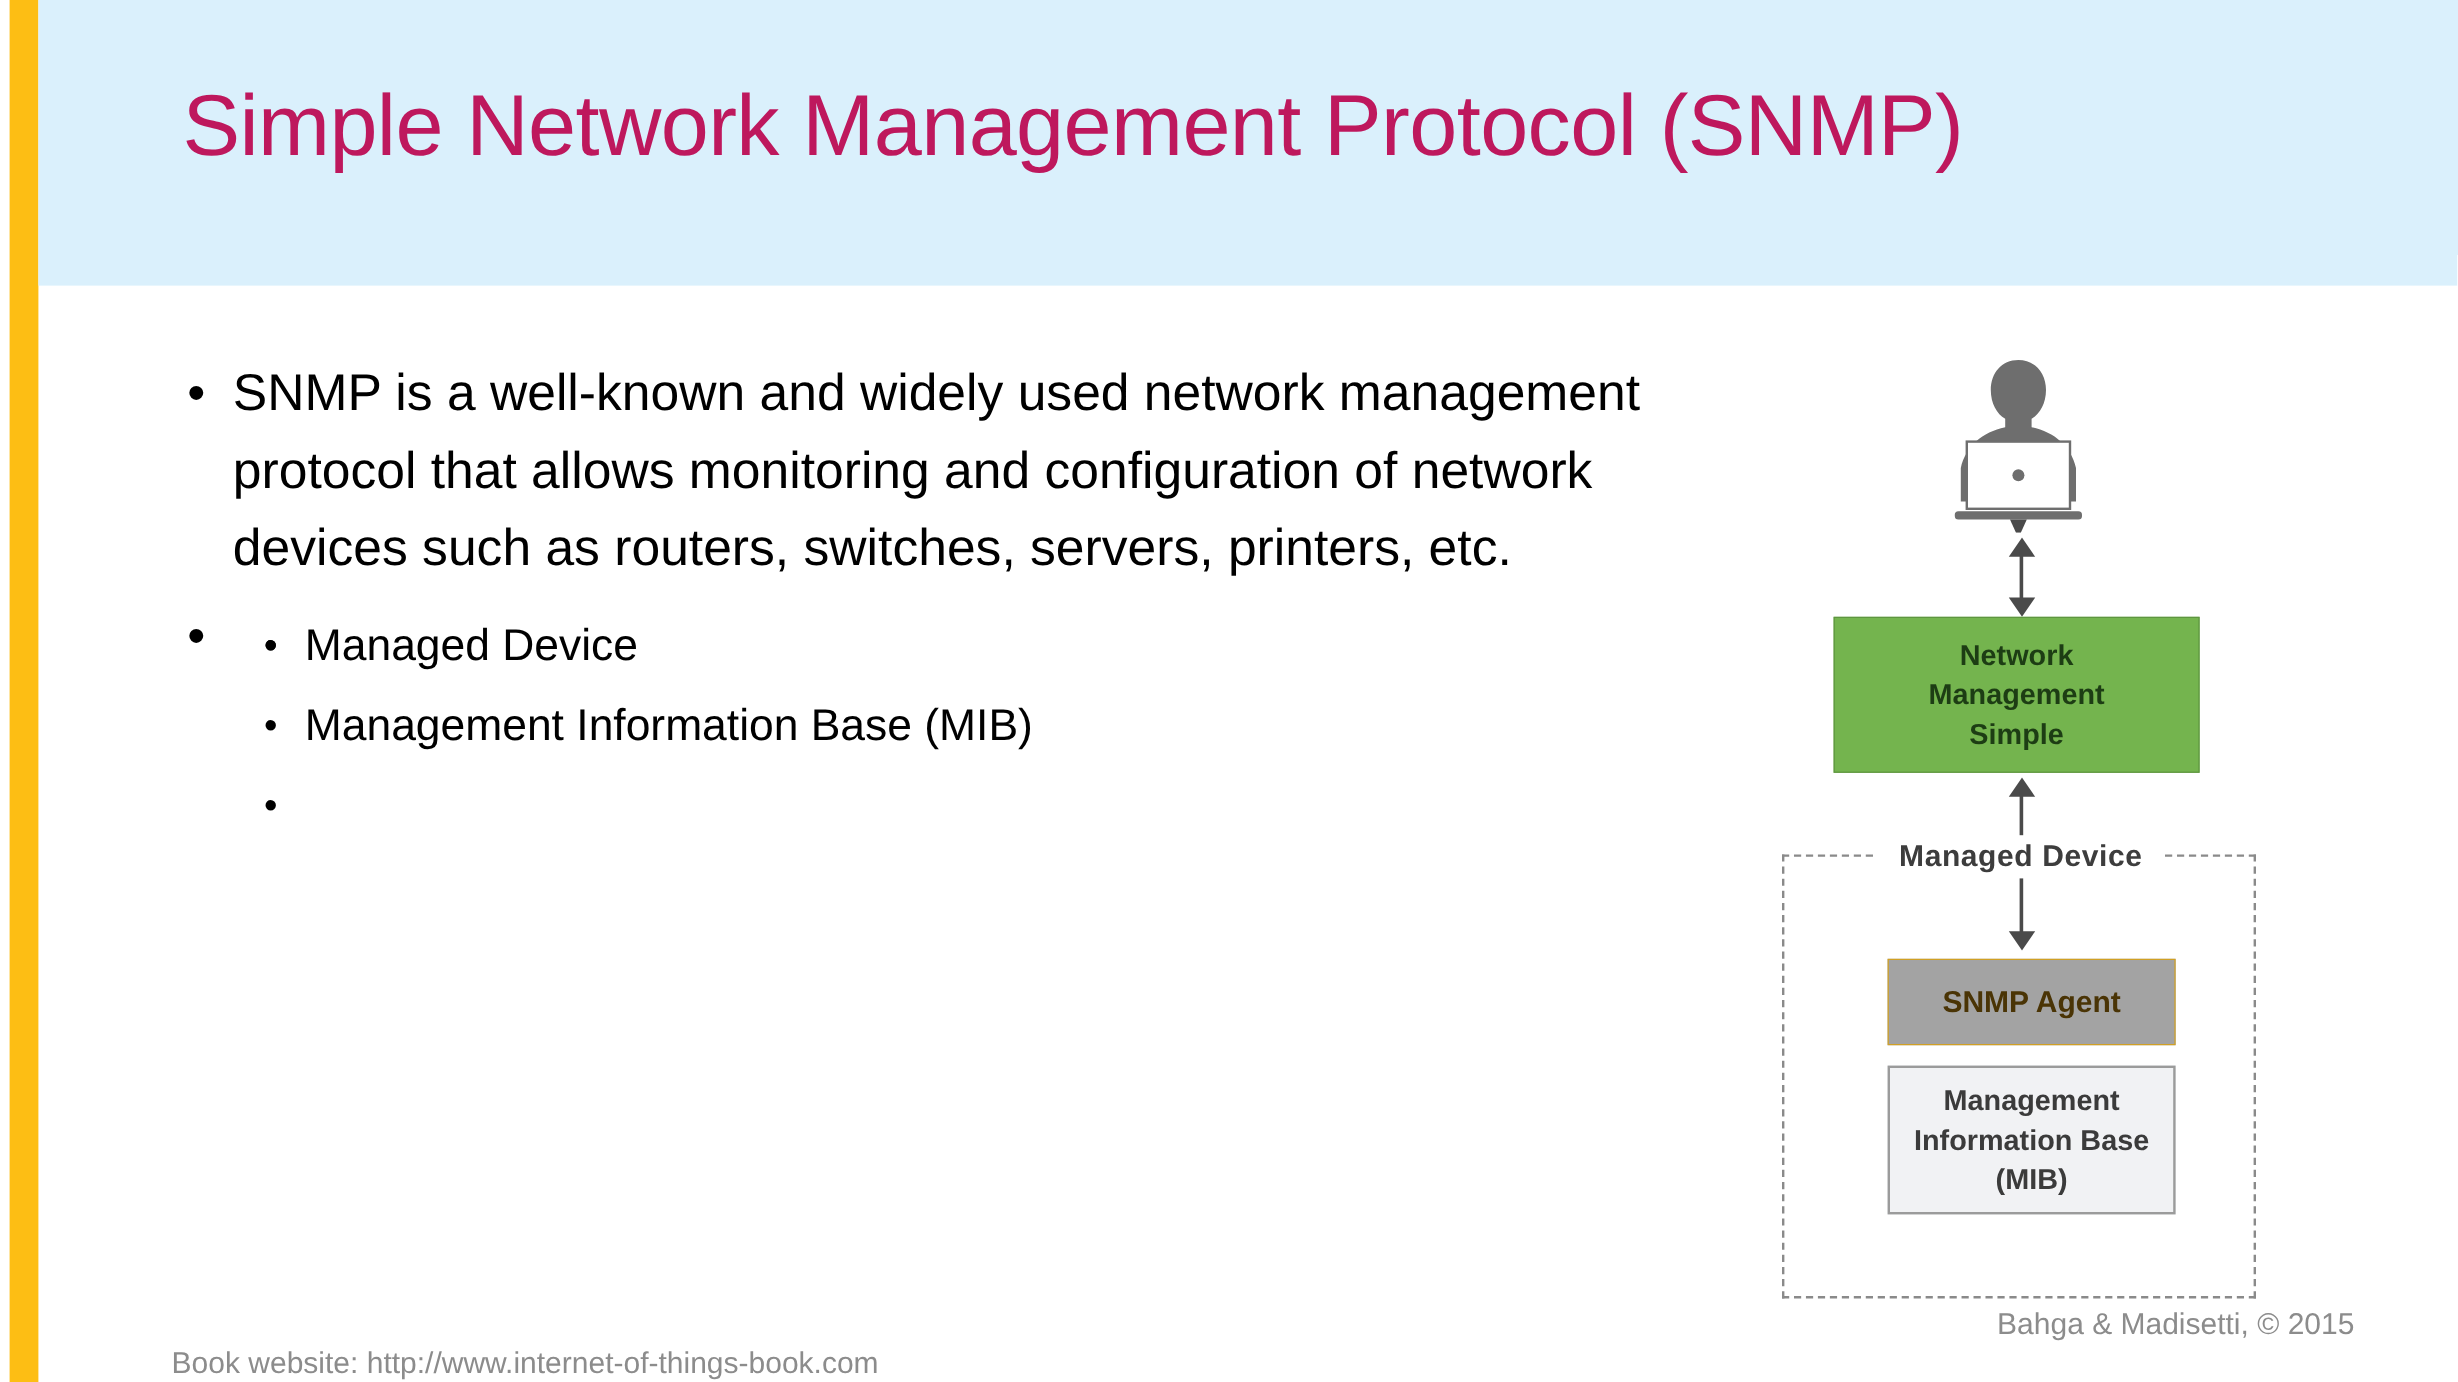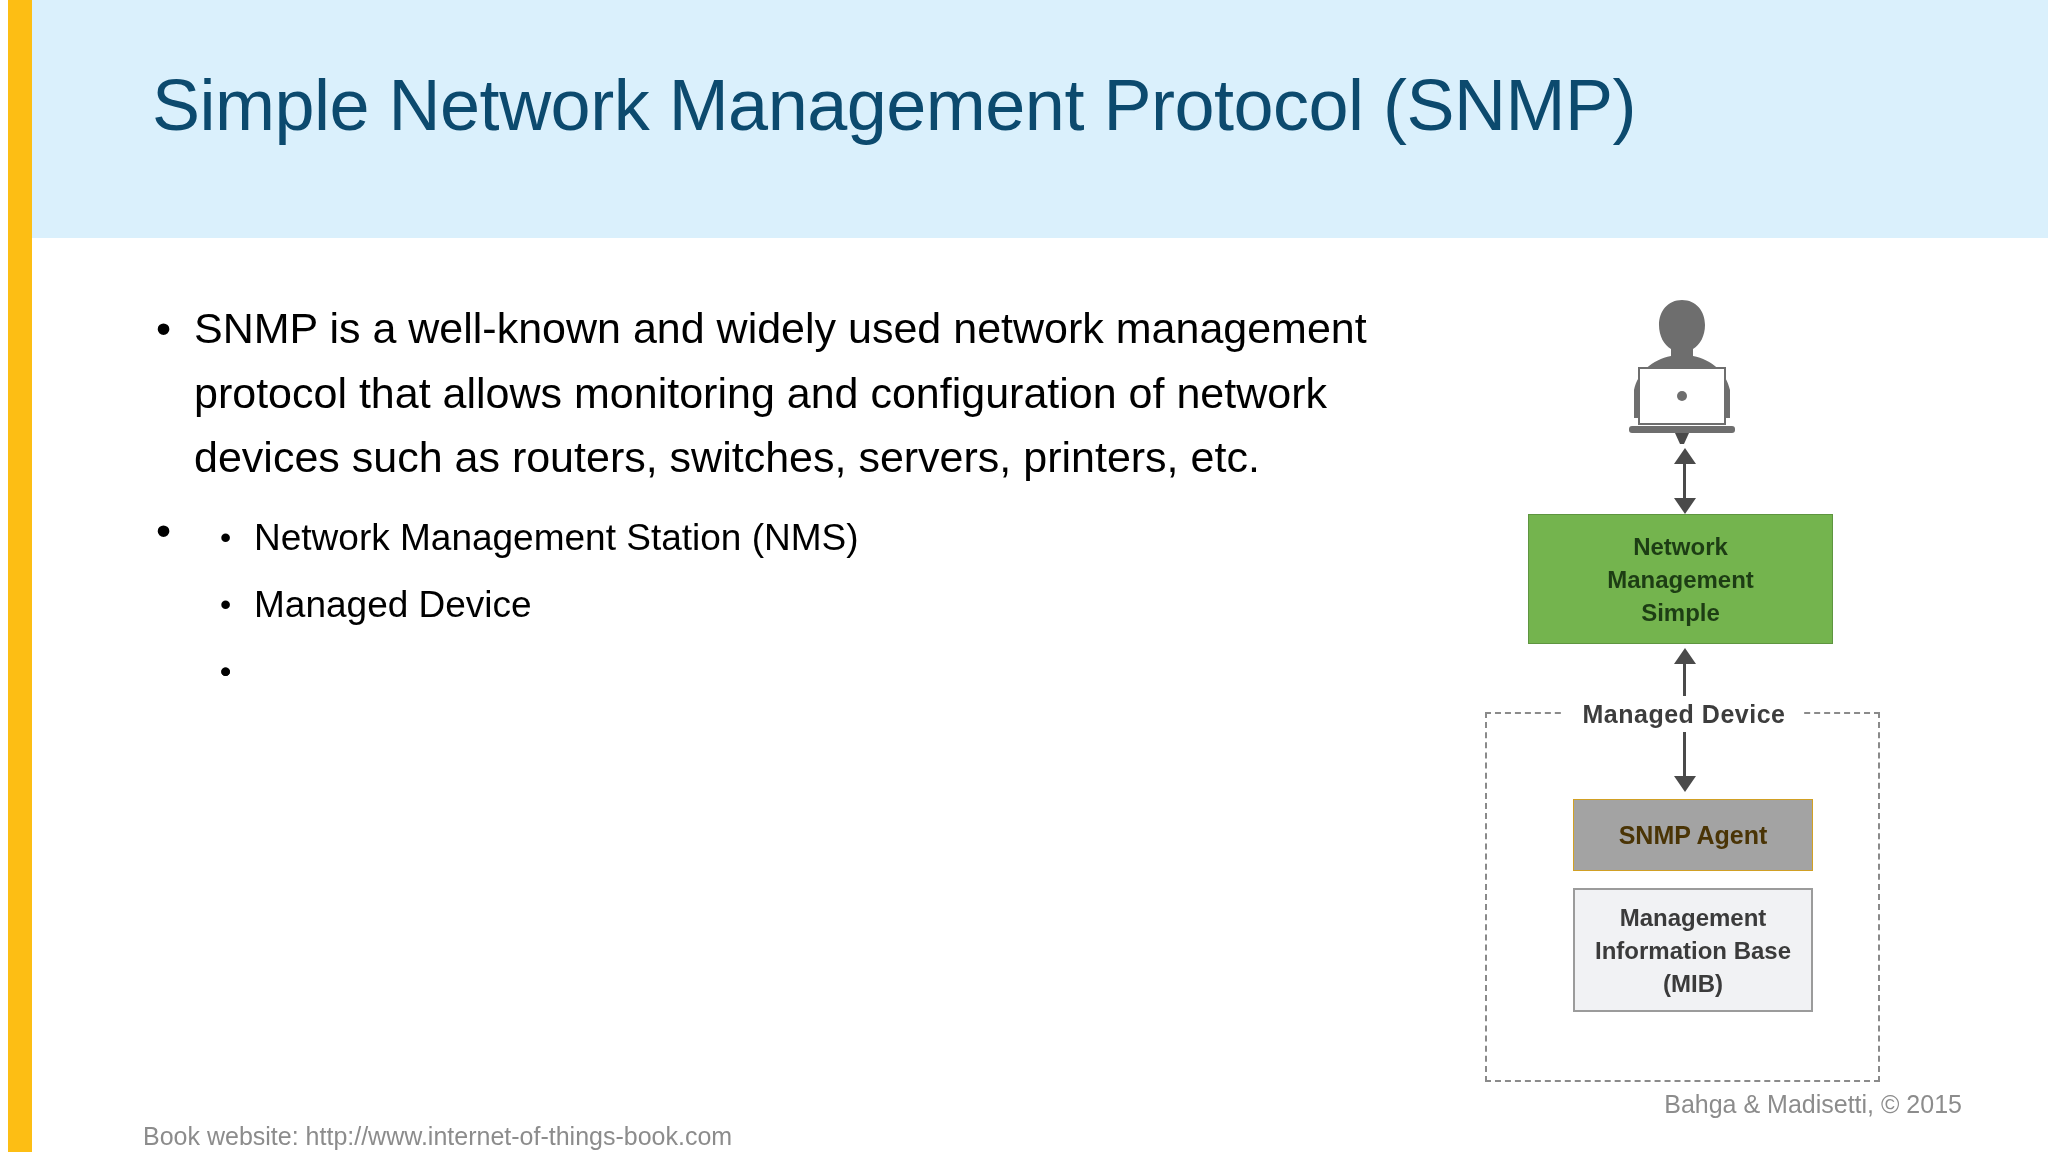--- a/index.html
+++ b/index.html
@@ -36,21 +36,21 @@
     background: #DAF0FC;
   }
   #page-title {
     position: absolute;
     left: 152px;
     top: 62px;
     width: 1780px;
     font-size: 72px;
     line-height: 86px;
     font-weight: 400;
-    color: #0c4a6e;
+    color: #be185d;
     letter-spacing: -0.5px;
     white-space: nowrap;
   }
 
   
   #body-col {
     position: absolute;
     left: 148px;
     top: 296px;
     width: 1270px;
@@ -247,28 +247,28 @@
       <span>SNMP is a well-known and widely used network management protocol that allows monitoring and configuration of network devices such as routers, switches, servers, printers, etc.</span>
     </div>
 
     <div class="bullet-l1">
       <span class="dot">•</span>
     </div>
 
     <div class="bullet-l2-wrap">
       <div class="bullet-l2">
         <span class="dot">•</span>
-        <span>Network Management Station (NMS)</span>
       </div>
       <div class="bullet-l2">
         <span class="dot">•</span>
         <span>Managed Device</span>
       </div>
       <div class="bullet-l2">
         <span class="dot">•</span>
+        <span>Management Information Base (MIB)</span>
       </div>
       <div class="bullet-l2">
         <span class="dot">•</span>
       </div>
     </div>
 
   </div>
 
   <div id="diagram">
 

